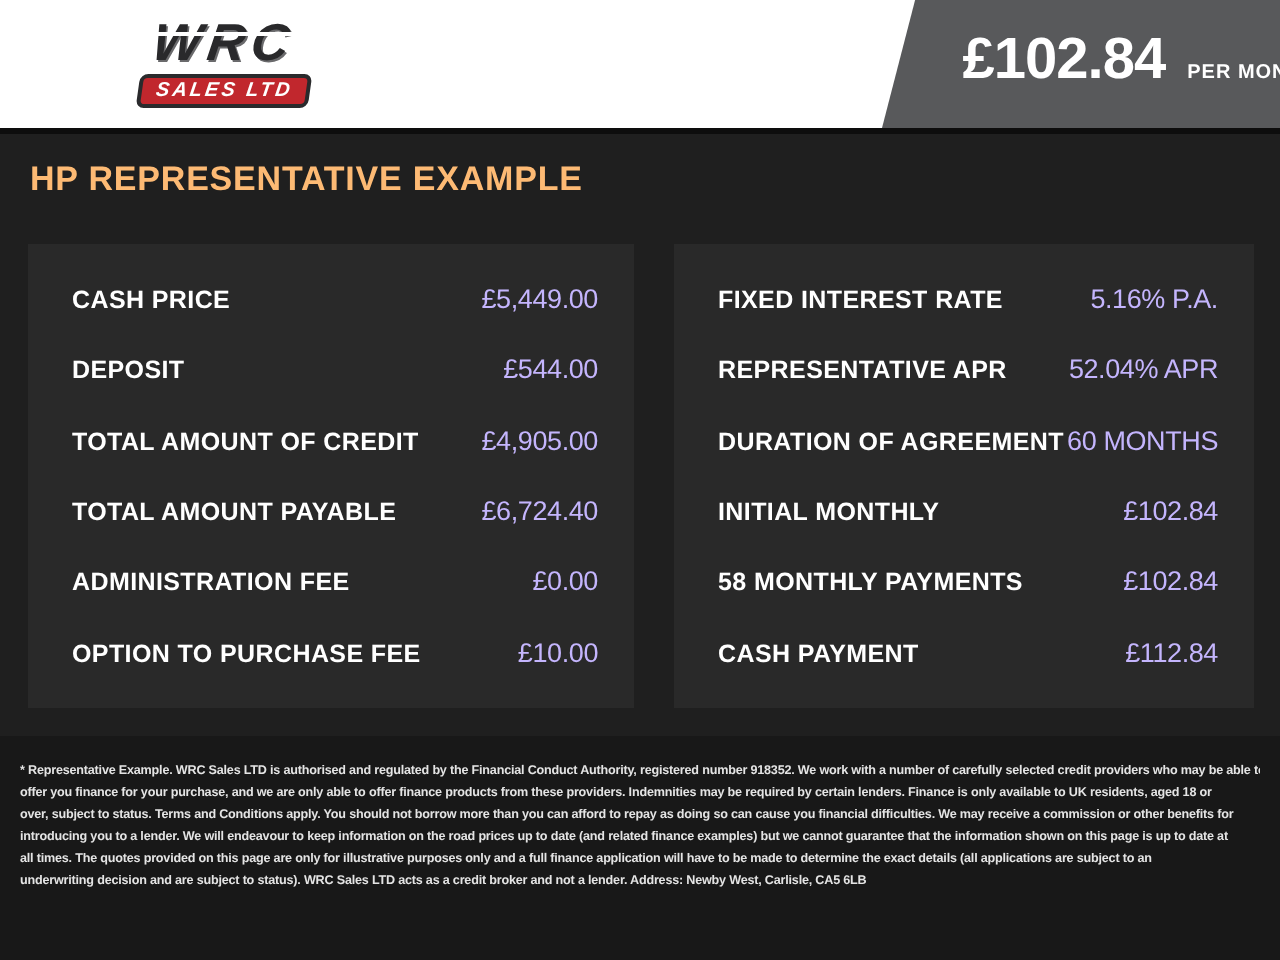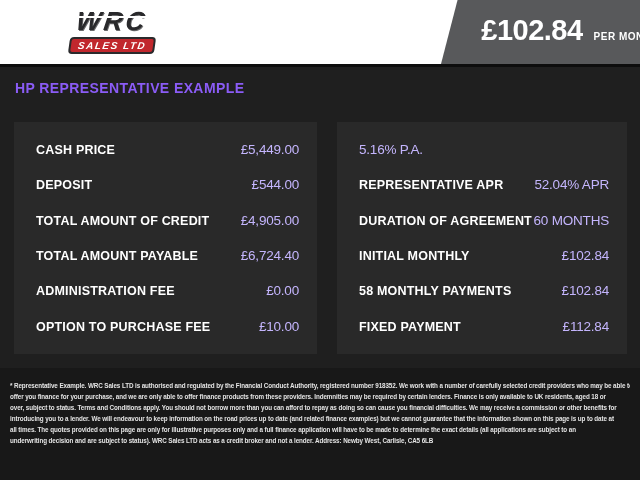--- a/index.html
+++ b/index.html
@@ -99,22 +99,22 @@
     font-size: 10px;
     font-weight: bold;
     letter-spacing: 0.5px;
     margin-left: 11px;
   }
 
   
   .page-title {
     position: absolute;
     top: 80px; left: 15px;
-    color: #8b5cf6;
-    font-size: 14px;
+    color: #fdba74;
+    font-size: 17px;
     font-weight: bold;
     letter-spacing: 0.4px;
   }
 
   .panel {
     position: absolute;
     top: 122px;
     height: 232px;
     background: #292929;
     display: flex;
@@ -206,40 +206,41 @@
       <span class="row-value">£0.00</span>
     </div>
     <div class="row">
       <span class="row-label">OPTION TO PURCHASE FEE</span>
       <span class="row-value">£10.00</span>
     </div>
   </section>
 
   <section class="panel panel-right">
     <div class="row">
+      <span class="row-label">FIXED INTEREST RATE</span>
       <span class="row-value">5.16% P.A.</span>
     </div>
     <div class="row">
       <span class="row-label">REPRESENTATIVE APR</span>
       <span class="row-value">52.04% APR</span>
     </div>
     <div class="row">
       <span class="row-label">DURATION OF AGREEMENT</span>
       <span class="row-value">60 MONTHS</span>
     </div>
     <div class="row">
       <span class="row-label">INITIAL MONTHLY</span>
       <span class="row-value">£102.84</span>
     </div>
     <div class="row">
       <span class="row-label">58 MONTHLY PAYMENTS</span>
       <span class="row-value">£102.84</span>
     </div>
     <div class="row">
-      <span class="row-label">FIXED PAYMENT</span>
+      <span class="row-label">CASH PAYMENT</span>
       <span class="row-value">£112.84</span>
     </div>
   </section>
 
   <footer class="footer">
     <div class="legal-line">* Representative Example. WRC Sales LTD is authorised and regulated by the Financial Conduct Authority, registered number 918352. We work with a number of carefully selected credit providers who may be able to</div>
     <div class="legal-line">offer you finance for your purchase, and we are only able to offer finance products from these providers. Indemnities may be required by certain lenders. Finance is only available to UK residents, aged 18 or</div>
     <div class="legal-line">over, subject to status. Terms and Conditions apply. You should not borrow more than you can afford to repay as doing so can cause you financial difficulties. We may receive a commission or other benefits for</div>
     <div class="legal-line">introducing you to a lender. We will endeavour to keep information on the road prices up to date (and related finance examples) but we cannot guarantee that the information shown on this page is up to date at</div>
     <div class="legal-line">all times. The quotes provided on this page are only for illustrative purposes only and a full finance application will have to be made to determine the exact details (all applications are subject to an</div>

